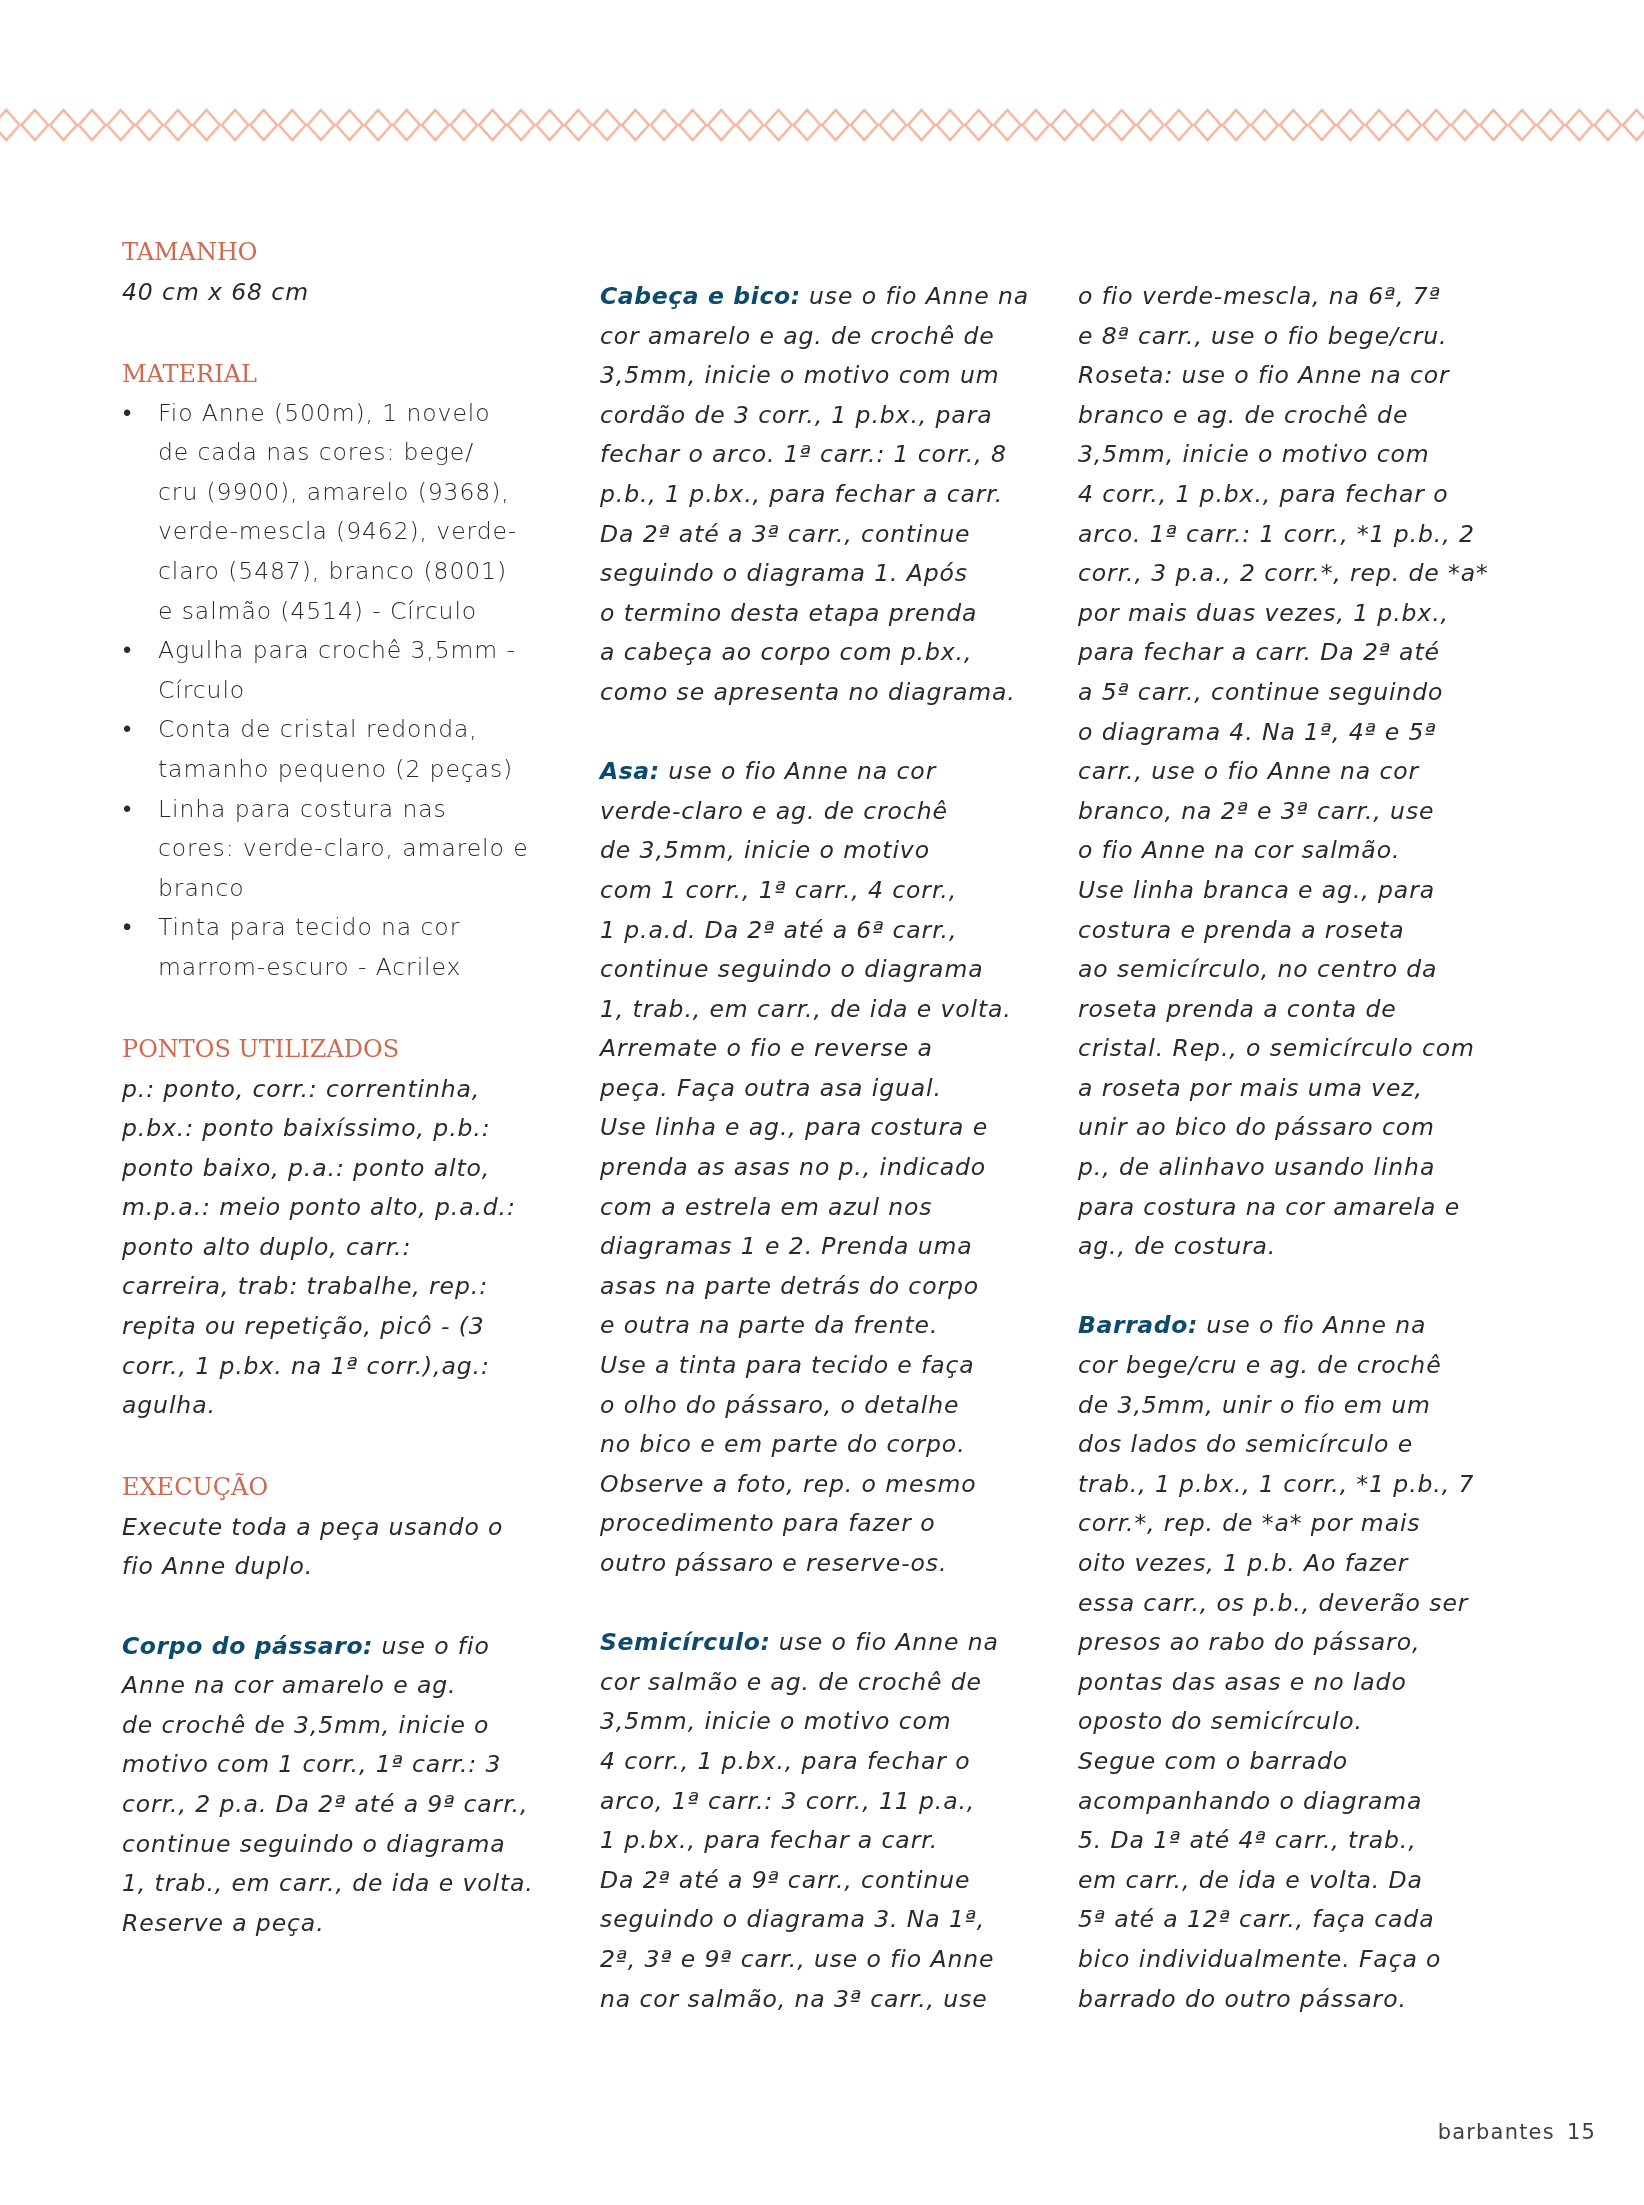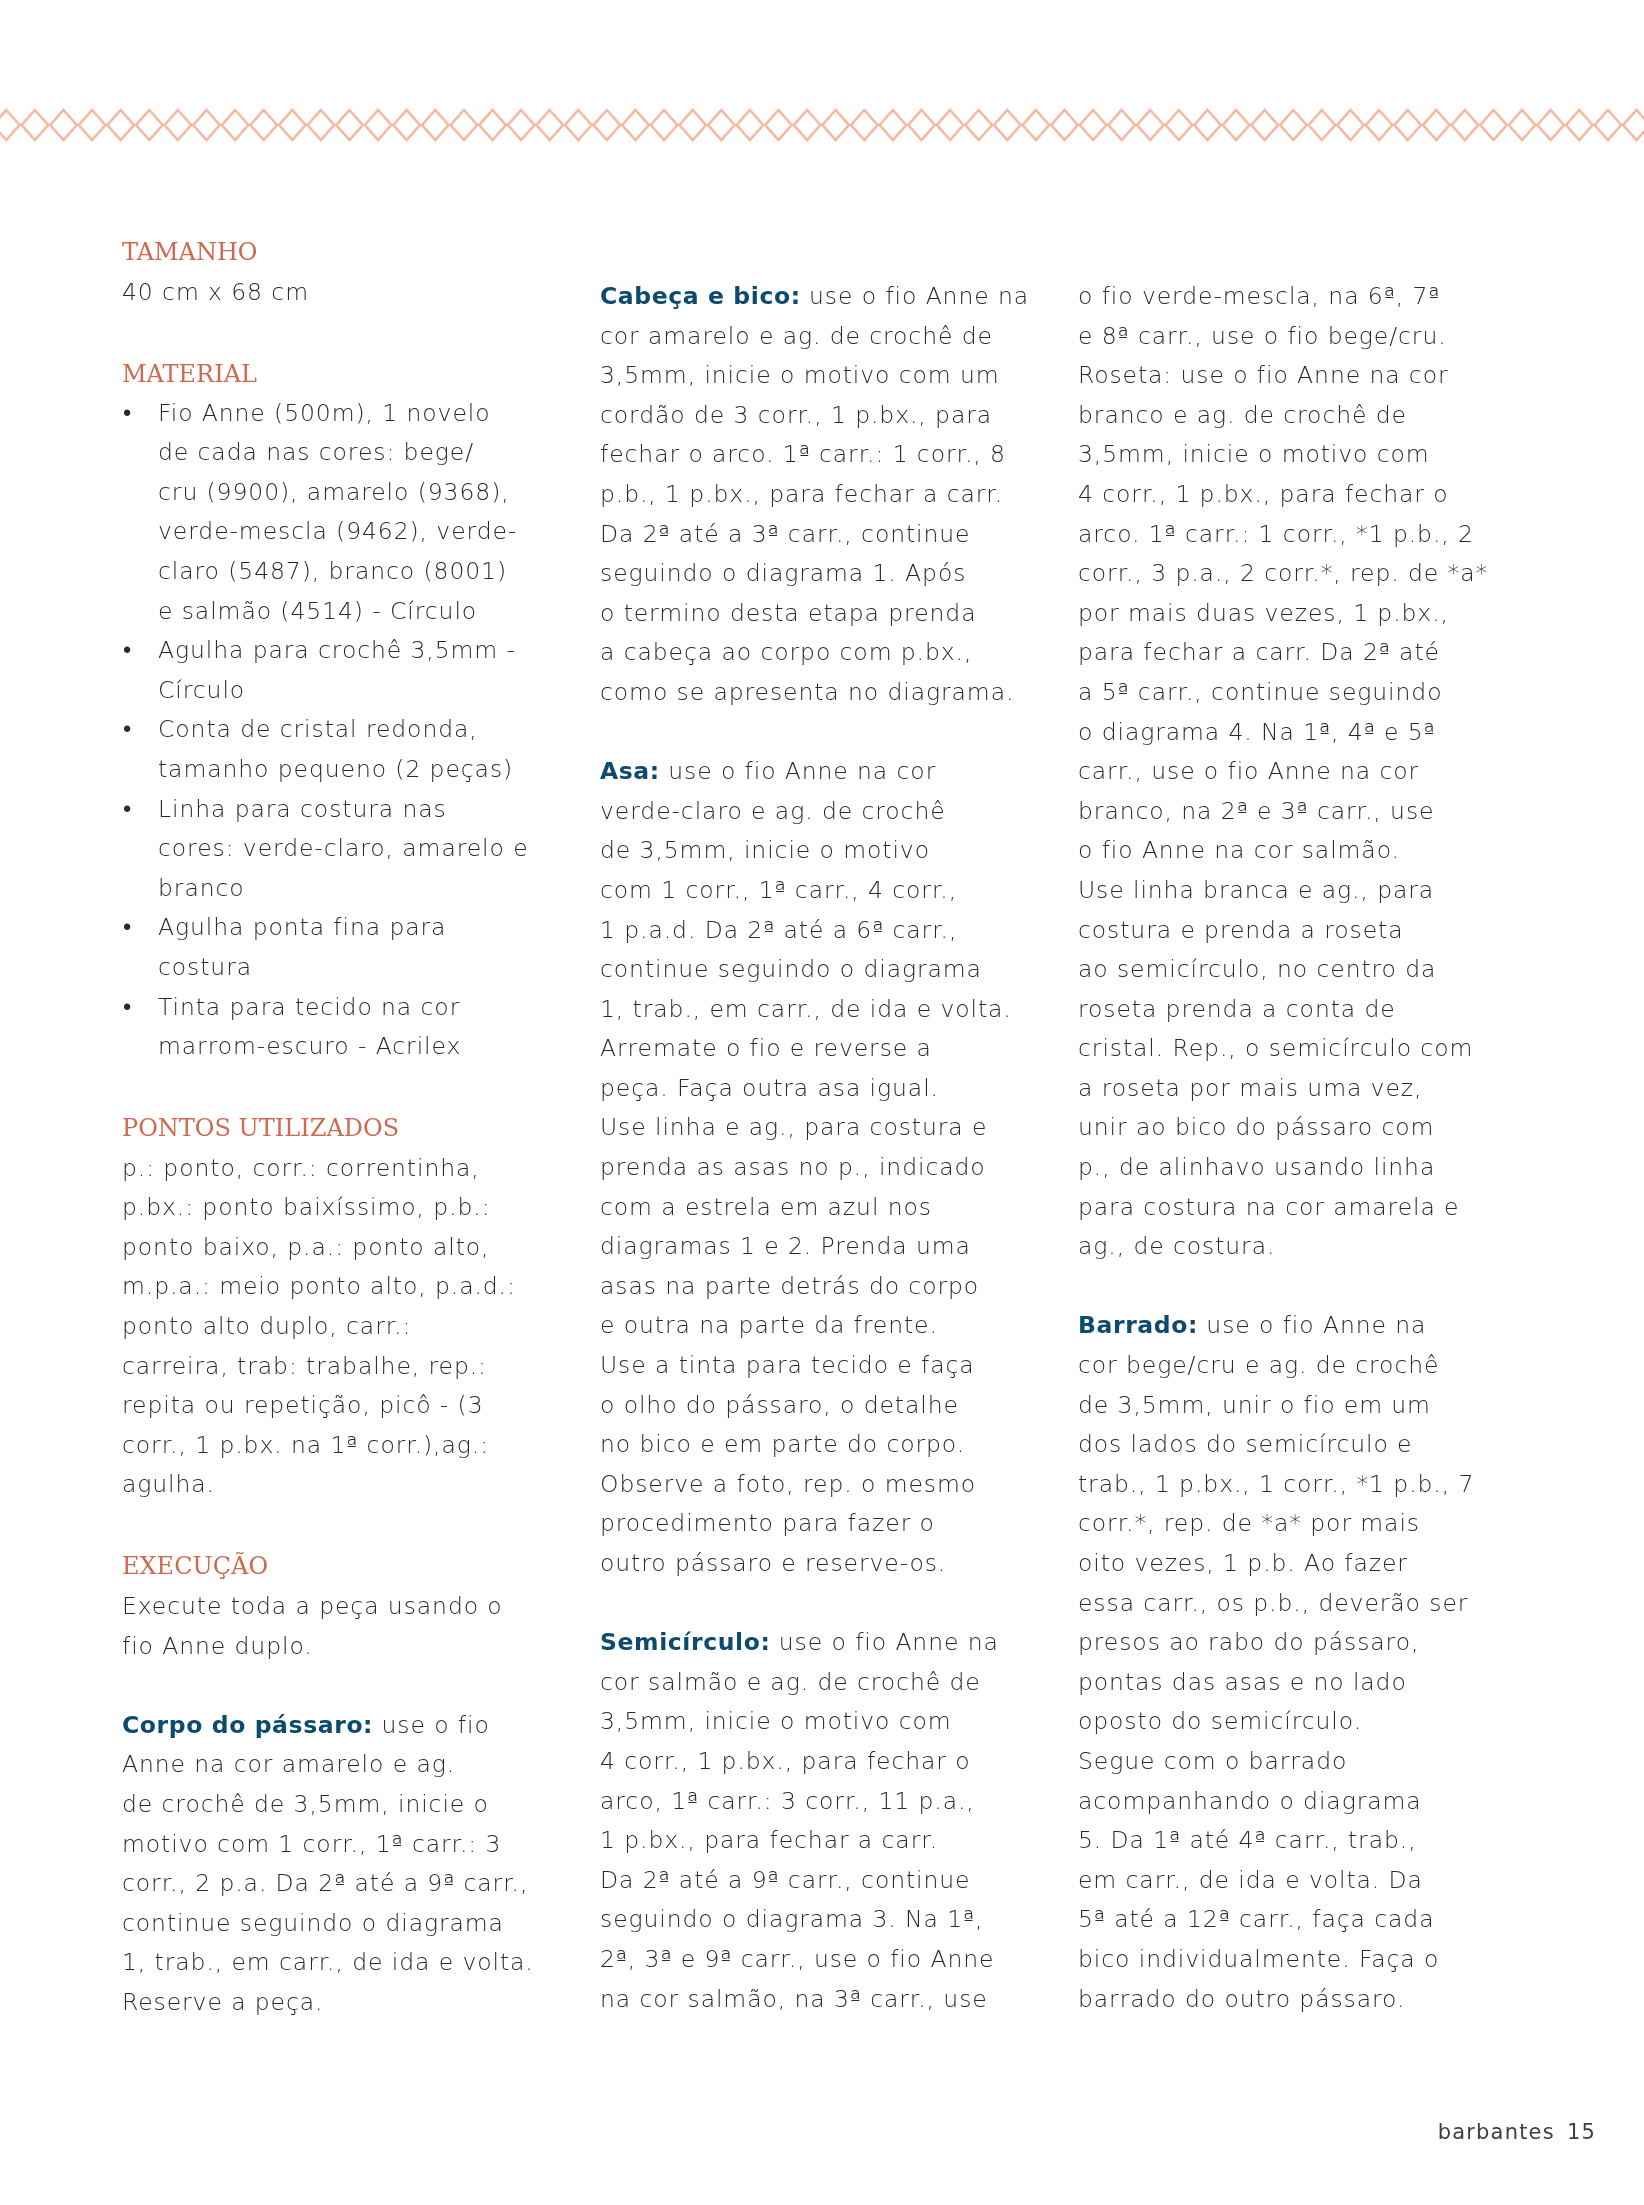--- a/index.html
+++ b/index.html
@@ -20,21 +20,21 @@
   .col-left { left: 122px; width: 460px; top: 232px; }
   .col-mid { left: 600px; width: 460px; top: 277px; }
   .col-right { left: 1078px; width: 460px; top: 277px; }
   .heading {
     font-family: "DejaVu Serif", serif;
     color: #cd6a50; font-size: 24px; line-height: 40px; font-weight: normal;
     letter-spacing: 0;
     margin: 0;
   }
   .heading + .p, .heading + ul { margin-top: 1px; }
-  .p { margin: 0; white-space: pre-line; }
+  .p { margin: 0; white-space: pre-line; font-style: italic; }
   .section-gap { height: 41px; }
   .para-gap { height: 39.6px; }
   ul.bullets { list-style: none; margin: 0; padding: 0; }
   ul.bullets li {
     position: relative; padding-left: 36px; white-space: pre-line;
   }
   ul.bullets li .bullet {
     position: absolute; left: 1px; top: 0;
   }
   b.lead { font-weight: bold; color: #0c4a6e; letter-spacing: 0.6px; }
@@ -71,22 +71,21 @@
 verde-mescla (9462), verde-
 claro (5487), branco (8001)
 e salmão (4514) - Círculo</span></li>
       <li><span class="bullet">•</span><span>Agulha para crochê 3,5mm -
 Círculo</span></li>
       <li><span class="bullet">•</span><span>Conta de cristal redonda,
 tamanho pequeno (2 peças)</span></li>
       <li><span class="bullet">•</span><span>Linha para costura nas
 cores: verde-claro, amarelo e
 branco</span></li>
-      <li><span class="bullet">•</span><span>Agulha ponta fina para
-costura</span></li>
+      <li><span class="bullet">•</span></li>
       <li><span class="bullet">•</span><span>Tinta para tecido na cor
 marrom-escuro - Acrilex</span></li>
     </ul>
   </section>
   <div class="section-gap"></div>
   <section>
     <h2 class="heading">PONTOS UTILIZADOS</h2>
     <p class="p">p.: ponto, corr.: correntinha,
 p.bx.: ponto baixíssimo, p.b.:
 ponto baixo, p.a.: ponto alto,

